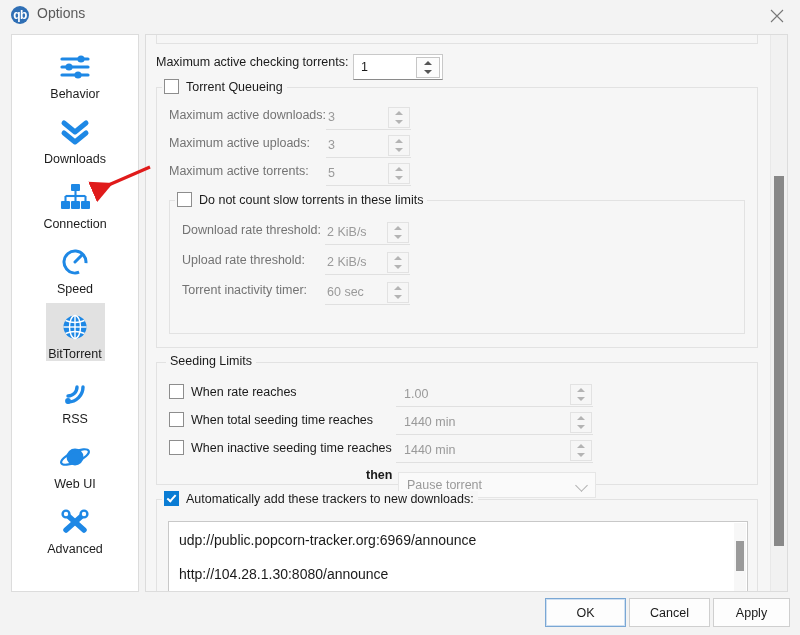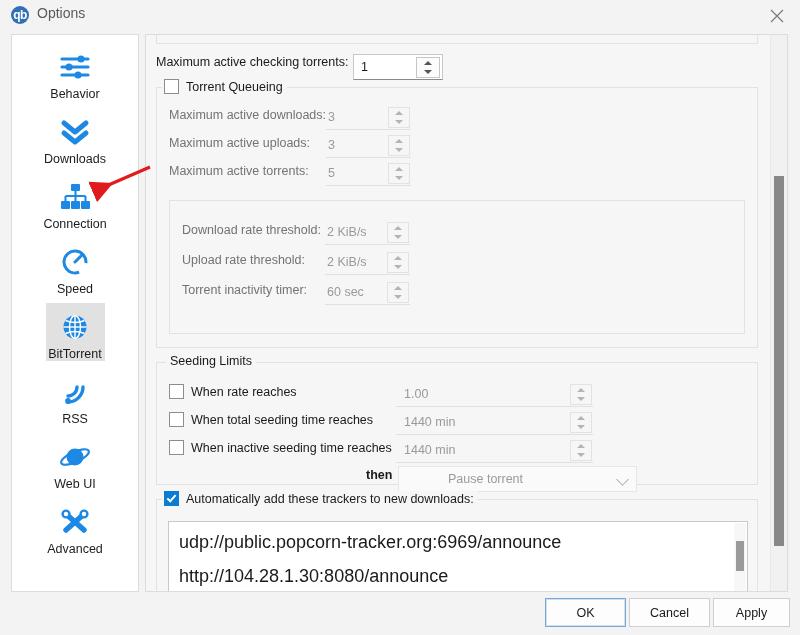--- a/index.html
+++ b/index.html
@@ -66,21 +66,21 @@
   .spind .arrU{border-bottom-color:#b4b4b4;}
   .spind .arrD{border-top-color:#b4b4b4;}
 
   
   .combo{position:relative;height:24px;background:#fafafa;border:1px solid #e6e6e6;display:flex;align-items:center;}
   .combo .v{padding-left:8px;font-size:12.5px;color:#9a9a9a;}
   .combo .chev{position:absolute;right:9px;top:8px;width:8px;height:8px;border-right:1.5px solid #b0b0b0;border-bottom:1.5px solid #b0b0b0;transform:rotate(45deg);}
 
   
   .ta{position:absolute;background:#fff;border:1px solid #c8c8c8;overflow:hidden;}
-  .ta .line{font-size:18px;color:#1a1a1a;padding-left:10px;text-align:center;}
+  .ta .line{font-size:14px;color:#1a1a1a;padding-left:10px;text-align:center;}
   .ta .sb{position:absolute;right:1px;top:1px;width:12px;bottom:1px;background:#f7f7f7;}
   .ta .sb i{position:absolute;left:2px;top:18px;width:8px;height:30px;background:#9a9a9a;display:block;}
 
   
   #mscroll{position:absolute;right:0;top:0;width:16px;height:556px;background:#f1f1f1;border-left:1px solid #e8e8e8;}
   #mscroll .thumb{position:absolute;left:3px;top:141px;width:10px;height:370px;background:#888;}
 
   
   .btn{position:absolute;height:27px;background:#fdfdfd;border:1px solid #cfcfcf;
      font-size:12.5px;color:#1a1a1a;display:flex;align-items:center;justify-content:center;}
@@ -269,20 +269,24 @@
           </div>
         <div class="spind" style="position:absolute;left:169px;top:73px;width:85px;">
           <span class="v">5</span>
           <span class="btns">
               <i class="arrU"></i>
               <i class="arrD"></i>
             </span>
         </div>
 
         <div class="grp" style="left:12px;top:112px;width:574px;height:132px;">
+          <div class="gtitle chk cbrow">
+            <span class="cb"></span>
+            <span class="lab">Do not count slow torrents in these limits</span>
+          </div>
 
           <div class="row" style="left:12px;top:22px;">
               <span class="lab dis">Download rate threshold:</span>
             </div>
           <div class="spind" style="position:absolute;left:155px;top:19px;width:85px;">
             <span class="v">2 KiB/s</span>
             <span class="btns">
                 <i class="arrU"></i>
                 <i class="arrD"></i>
               </span>
@@ -347,21 +351,21 @@
           <span class="v" style="padding-left:8px;">1440 min</span>
           <span class="btns">
               <i class="arrU"></i>
               <i class="arrD"></i>
             </span>
         </div>
 
         <div class="row" style="left:209px;top:105px;">
             <span class="lab" style="font-weight:bold;">then</span>
           </div>
-        <div class="combo" style="position:absolute;left:241px;top:103px;width:196px;padding-left:41px;">
+        <div class="combo" style="position:absolute;left:241px;top:109px;width:196px;">
           <span class="v">Pause torrent</span>
           <span class="chev"></span>
         </div>
       </div>
 
       <div class="grp" style="left:10px;top:464px;width:600px;height:106px;text-decoration:underline;">
         <div class="gtitle chk cbrow">
           <span class="cb on"></span>
           <span class="lab">Automatically add these trackers to new downloads:</span>
         </div>

